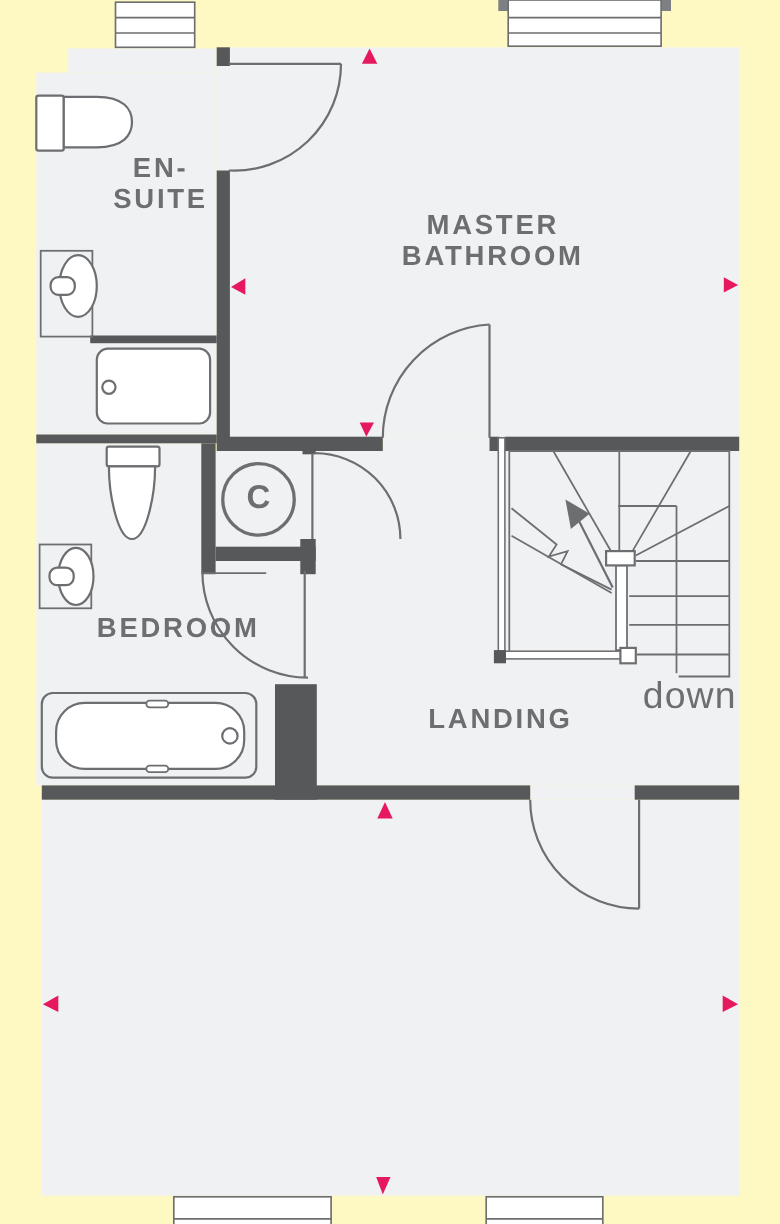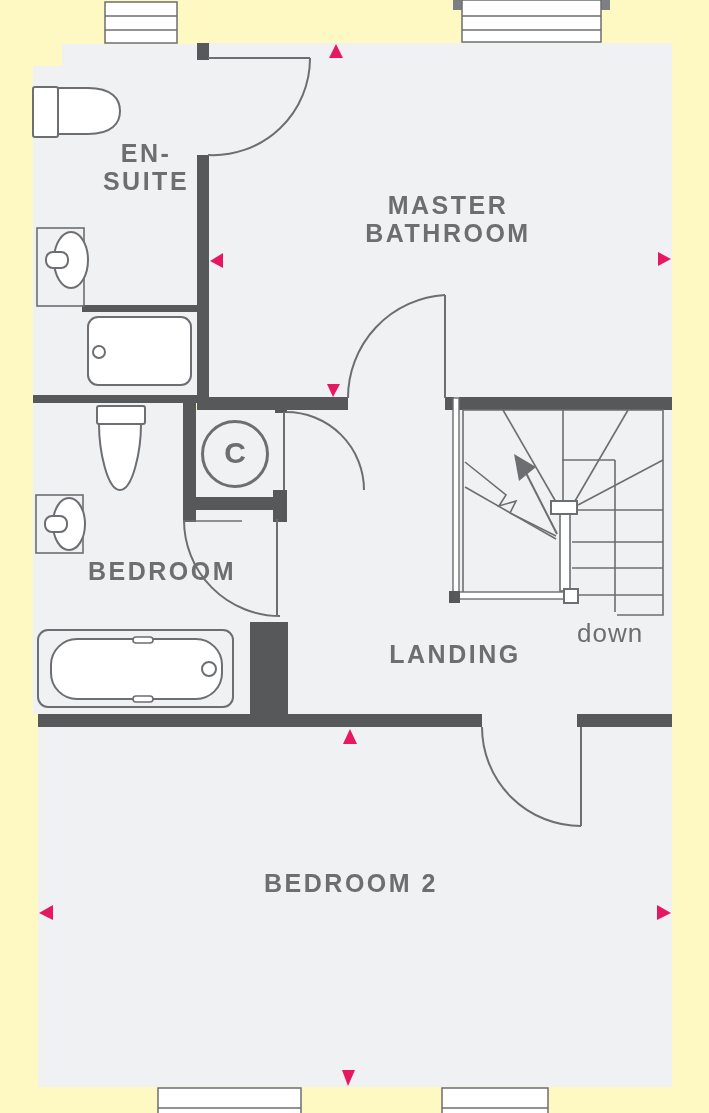--- a/index.html
+++ b/index.html
@@ -8,21 +8,21 @@
     background:#fef9c3; overflow:hidden;
     font-family:"Liberation Sans", sans-serif;
   }
   .plan svg { position:absolute; left:0; top:0; }
   .label {
     position:absolute; color:#6d6e71; font-weight:bold;
     letter-spacing:2.5px; text-align:center; line-height:28px;
     font-size:25px; white-space:nowrap;
   }
   .label-down {
-    font-size:26px; font-weight:500; letter-spacing:1px; text-align:left;
+    font-size:34px; font-weight:500; letter-spacing:1px; text-align:center;
   }
   .cupboard-circle {
     position:absolute; left:201px; top:420px; width:62px; height:62px;
     border:3px solid #6d6e71; border-radius:50%;
     color:#6d6e71; font-size:30px; font-weight:bold; letter-spacing:0;
     text-align:center; line-height:60px;
   }
 </style>
 </head>
 <body>
@@ -187,19 +187,18 @@
 
   <div class="label" style="left:338px; top:191px; width:220px;">
     <span>MASTER</span><br>
     <span>BATHROOM</span>
   </div>
 
   <div class="label" style="left:42px; top:557px; width:240px;">BEDROOM</div>
 
   <div class="label" style="left:288px; top:640px; width:240px;margin-left:47px;">LANDING</div>
 
-  <div class="label" style="left:231px; top:869px; width:240px;">BEDROOM 2</div>
 
   <div class="label label-down" style="left:577px; top:619px; width:100px;">down</div>
 
   <div class="cupboard-circle"><span>C</span></div>
 
 </div>
 
 </body></html>

